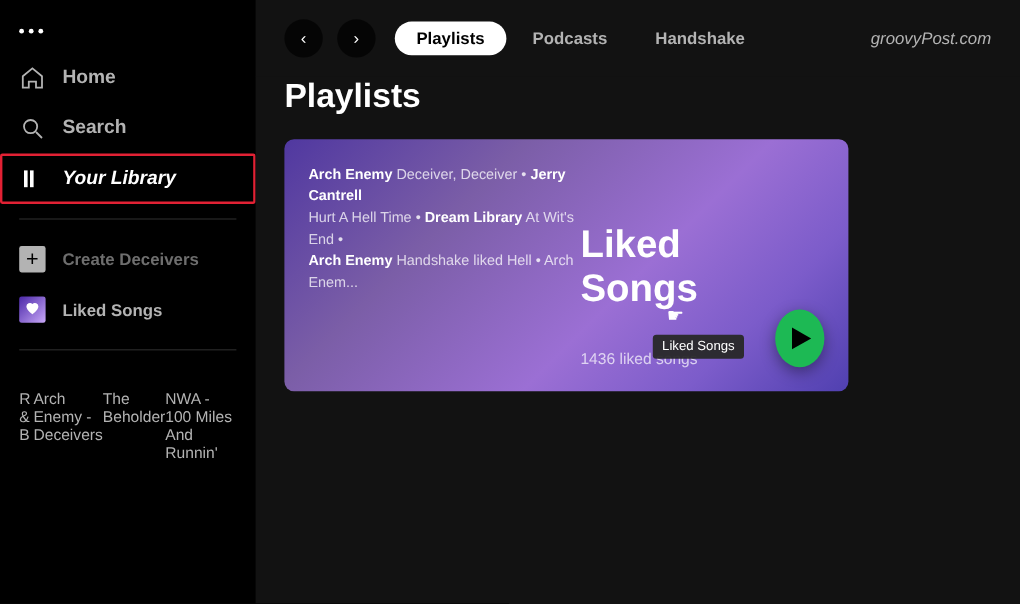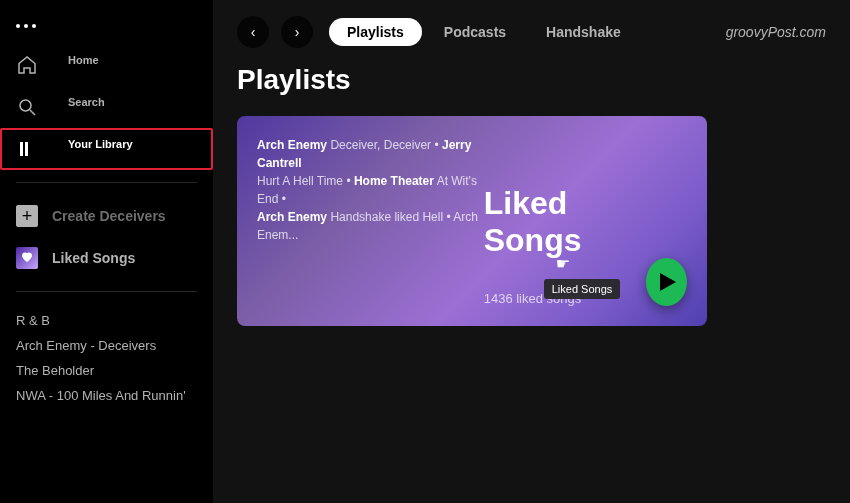--- a/index.html
+++ b/index.html
@@ -37,34 +37,35 @@
       border-radius: 50%;
     }
 
     .sidebar-nav {
       display: flex;
       flex-direction: column;
     }
 
     .nav-item {
       display: flex;
-      align-items: flex-start;
-      gap: 30px;
+      align-items: center;
+      gap: 14px;
       padding: 10px 16px;
       cursor: pointer;
       color: #b3b3b3;
-      font-size: 11px;
+      font-size: 16px;
       font-weight: 600;
     }
 
     .nav-item.active {
       color: #fff;
       outline: 2px solid #e22134;
       outline-offset: -2px;
       border-radius: 2px;
+      font-style: italic;
     }
 
     .nav-icon {
       width: 22px;
       height: 22px;
       display: flex;
       align-items: center;
       justify-content: center;
     }
 
@@ -114,23 +115,23 @@
       height: 22px;
       background: linear-gradient(135deg, #4b28a8, #c8a8f8);
       border-radius: 2px;
       display: flex;
       align-items: center;
       justify-content: center;
       font-size: 11px;
     }
 
     .playlist-list {
-      margin-top: 4px;
-      display: flex;
-      flex-direction: column;
+      margin-top: 16px;
+      display: flex;
+      flex-direction: row;
       padding: 0 16px;
     }
 
     .playlist-list-item {
       font-size: 13px;
       color: #b3b3b3;
       padding: 5px 0;
       cursor: pointer;
     }
 
@@ -375,21 +376,21 @@
     <h2 class="section-title">Playlists</h2>
 
     <div class="liked-songs-card">
       <div class="card-songs-text">
         <span class="artist-name">Arch Enemy</span>
         <span class="song-name"> Deceiver, Deceiver</span>
         <span> • </span>
         <span class="artist-name">Jerry Cantrell</span><br>
         <span class="song-name">Hurt A Hell Time</span>
         <span> • </span>
-        <span class="artist-name">Home Theater</span>
+        <span class="artist-name">Dream Library</span>
         <span class="song-name"> At Wit's End</span>
         <span> • </span><br>
         <span class="artist-name">Arch Enemy</span>
         <span class="song-name"> Handshake liked Hell</span>
         <span> • </span>
         <span class="song-name">Arch Enem...</span>
       </div>
 
       <div class="card-bottom">
         <div class="card-title-area">

